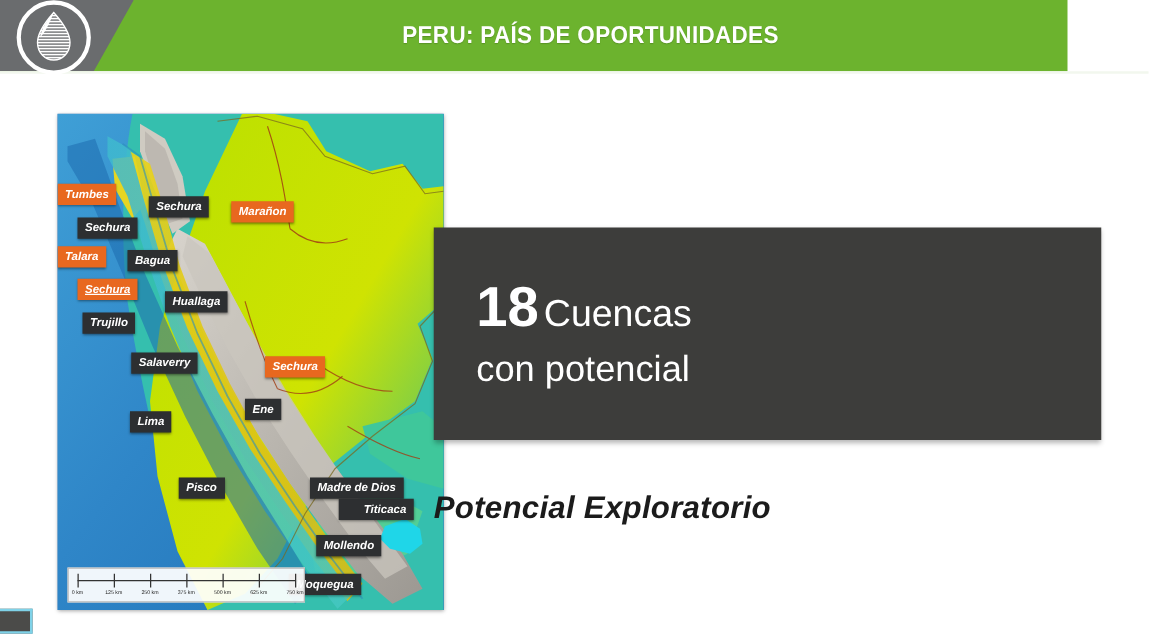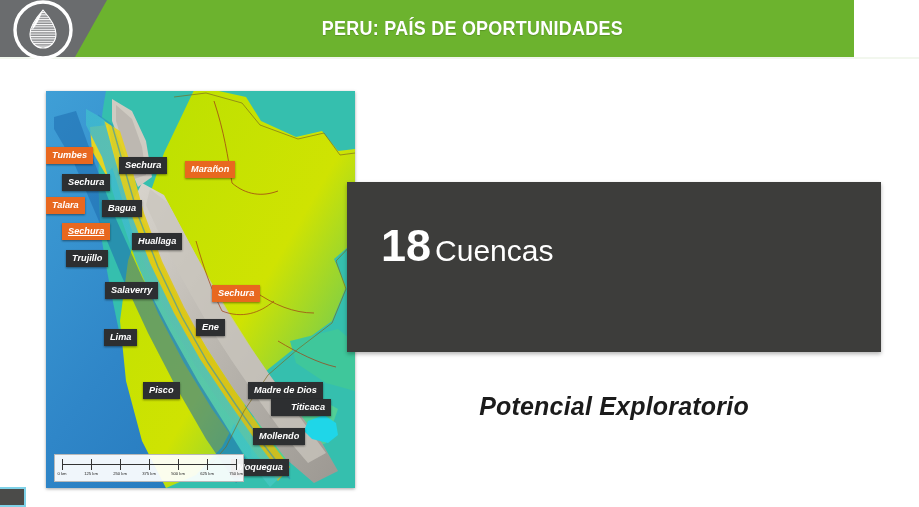--- a/index.html
+++ b/index.html
@@ -156,21 +156,20 @@
     font-size: 29px;
     line-height: 38px;
     white-space: nowrap;
   }
 
   
   #caption {
     position: absolute;
     left: 347px; top: 392px;
     width: 534px;
-    text-align: center;
     font-size: 25px;
     font-weight: bold;
     font-style: italic;
     color: #1b1b1b;
     letter-spacing: 0.2px;
     white-space: nowrap;
   }
 
   
   #corner-chip {
@@ -334,20 +333,21 @@
       </div>
   </div>
 </div>
 
 <div id="panel">
   <div id="panel-inner">
     <div class="stat-left">
       <div class="line1">
         <span class="big-num">18</span><span class="word-cuencas">Cuencas</span>
       </div>
+      <div class="line2">con potencial</div>
     </div>
 
   </div>
 </div>
 
 <div id="caption">Potencial Exploratorio</div>
 
 <div id="corner-chip"></div>
 
 </body></html>

